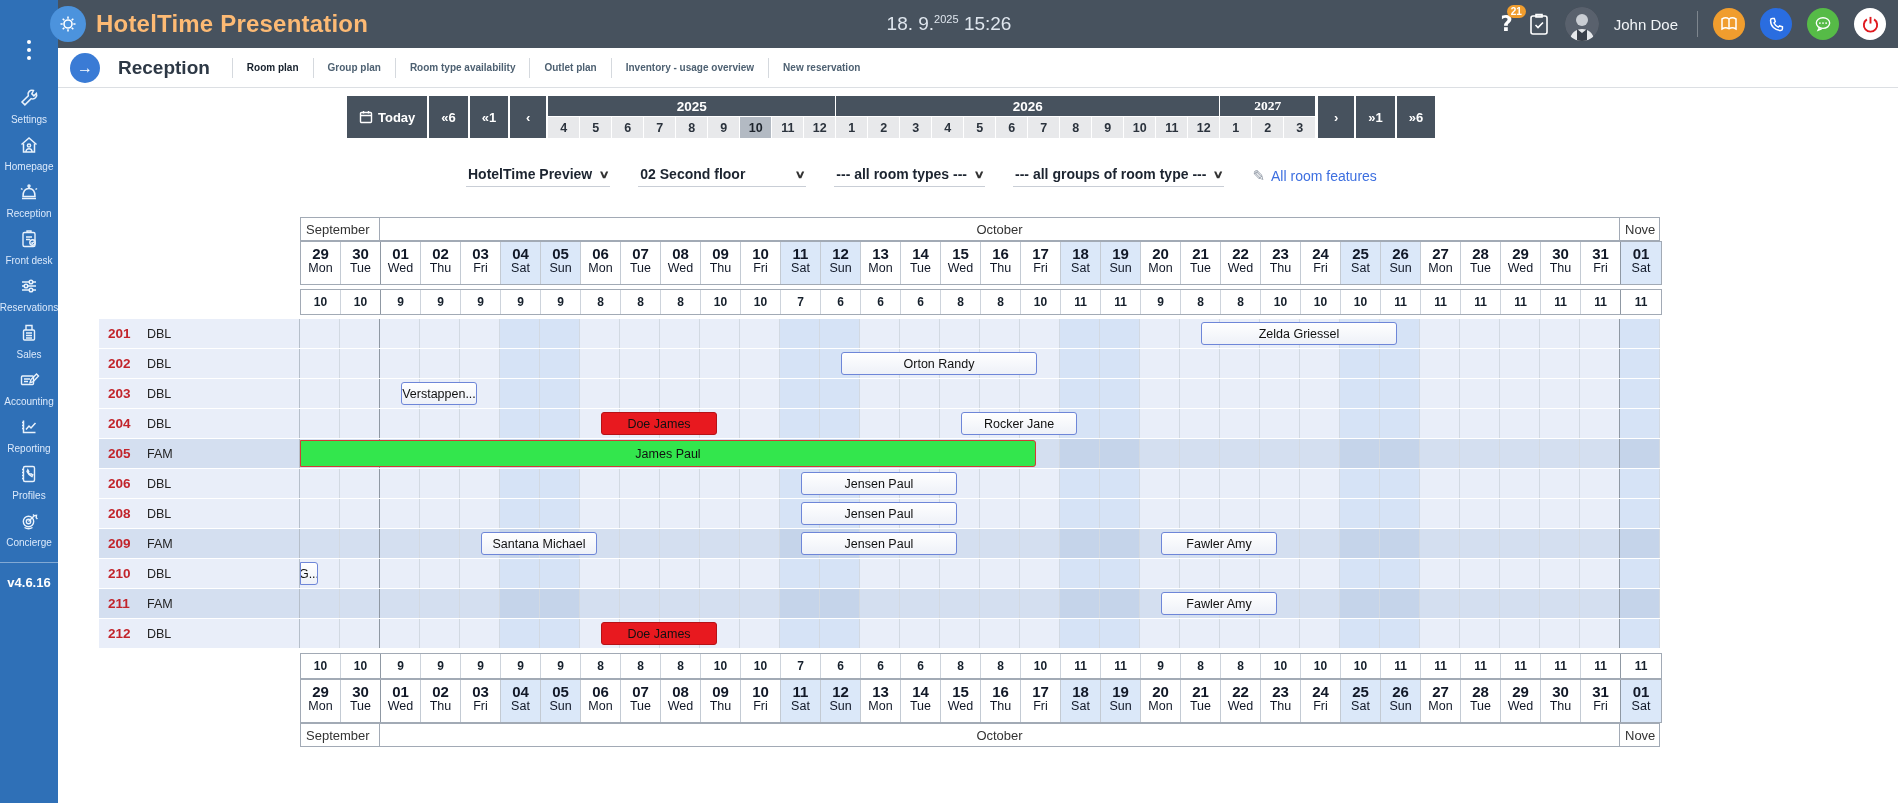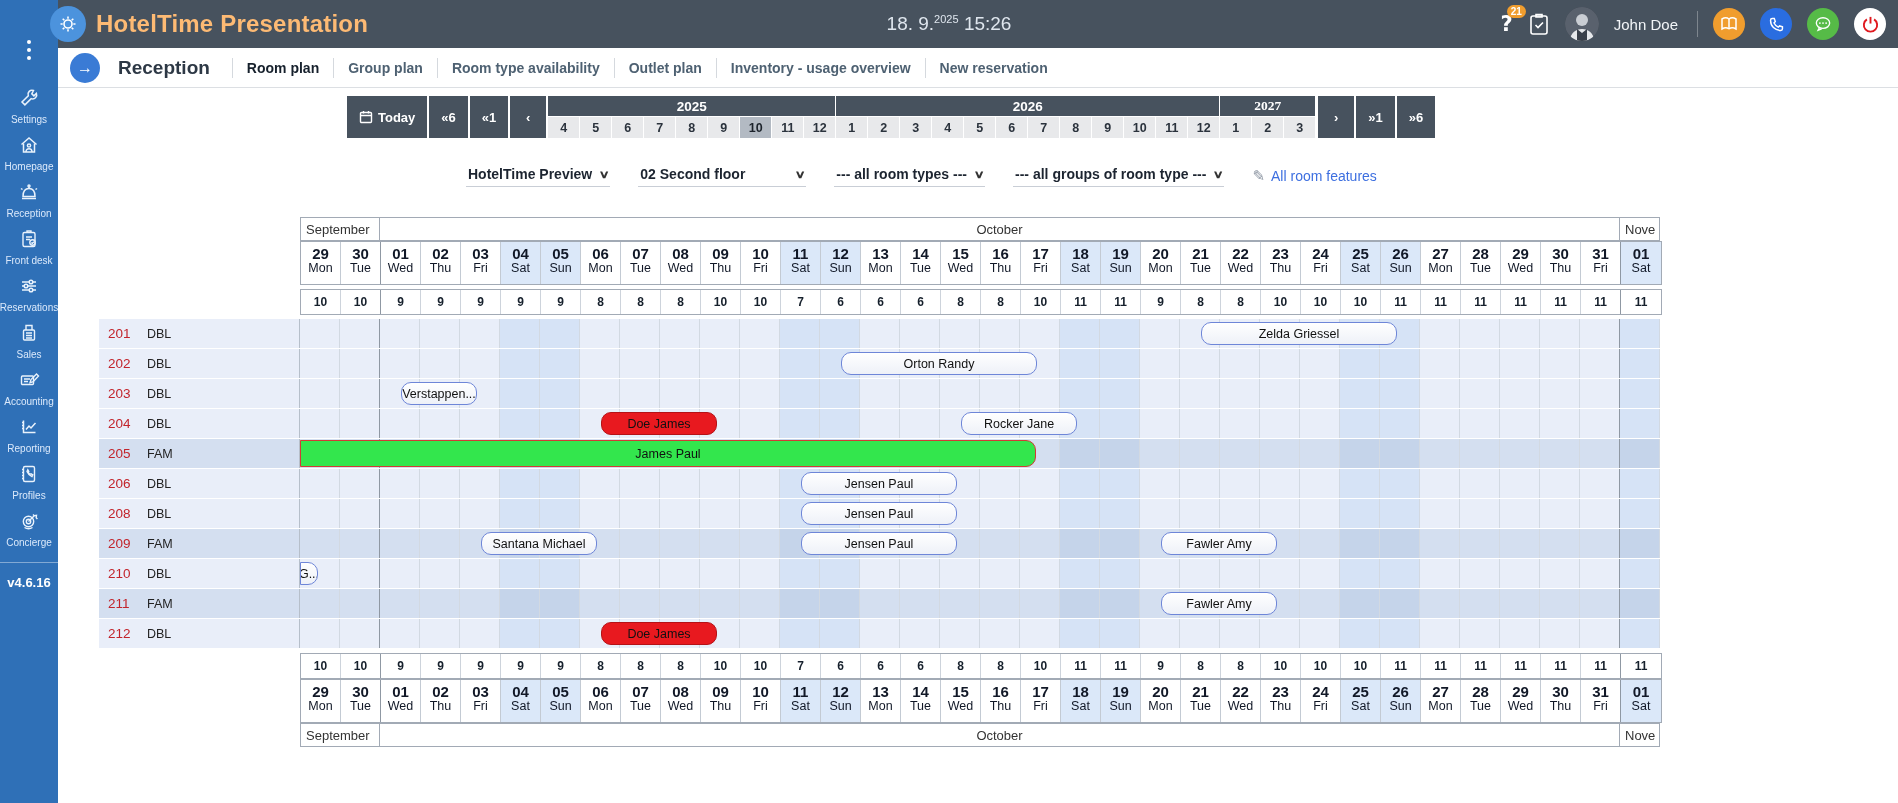--- a/index.html
+++ b/index.html
@@ -39,21 +39,21 @@
   .side-version { margin-top:10px; width:100%; border-top:1px solid rgba(255,255,255,.4); padding-top:12px;
     text-align:center; color:#fff; font-weight:700; font-size:13px; }
 
   
   .subnav { position:absolute; left:58px; right:0; top:48px; height:40px; background:#fff;
     border-bottom:1px solid #dcdfe3; display:flex; align-items:center; z-index:3; }
   .go-circle { width:30px; height:30px; border-radius:50%; background:#3a7bd5; color:#fff; margin-left:12px;
     display:flex; align-items:center; justify-content:center; font-size:16px; cursor:pointer; }
   .section-title { margin-left:18px; font-size:19px; font-weight:700; color:#2d3845; }
   .tabs { display:flex; align-items:center; margin-left:22px; height:100%; }
-  .tab { font-size:14px; font-weight:600; color:#4e6172; padding:0 14px; cursor:pointer;
+  .tab { font-size:10px; font-weight:600; color:#4e6172; padding:0 14px; cursor:pointer;
     border-left:1px solid #d5d9de; height:20px; display:flex; align-items:center; }
   .tab.active { color:#16202c; font-weight:700; }
 
   
   .main { position:absolute; left:58px; top:88px; right:0; bottom:0; background:#fff; }
 
   
   .toolbar { display:flex; margin:8px 0 0 289px; align-items:flex-start; }
   .tbtn { background:#47525e; color:#fff; font-size:13px; font-weight:700; height:42px;
     display:flex; align-items:center; justify-content:center; padding:0 12px; margin-right:2px;
@@ -94,28 +94,28 @@
   .dcell .dnum { font-size:15px; font-weight:700; margin-top:3px; }
   .dcell .dname { font-size:12.5px; margin-top:-1px; }
   .acell { width:40px; flex:0 0 40px; height:24px; border-right:1px solid #cdd3db; background:#fff;
     text-align:center; font-size:12px; font-weight:700; line-height:24px; color:#16202c; }
   .acell:last-child { border-right:none; }
   .mb { border-right-color:#8f98a3 !important; }
   .rooms { }
   .room-row { display:flex; height:30px; position:relative; border-bottom:1px solid #fff; }
   .rlabel { width:201px; flex:0 0 201px; display:flex; align-items:center;
     border-right:1px solid #b6bfca; }
-  .rlabel .rnum { width:48px; padding-left:9px; color:#c2242b; font-weight:400; font-size:13.5px; }
+  .rlabel .rnum { width:48px; padding-left:9px; color:#c2242b; font-weight:700; font-size:13.5px; }
   .rlabel .rtype { font-size:12.5px; color:#222; }
   .rcell { width:40px; flex:0 0 40px; border-right:1px solid #d2d9e2; cursor:pointer; }
   .row-dbl .rlabel, .row-dbl .rcell { background:#e9eef9; }
   .row-dbl .rcell.wk { background:#d6e3f6; }
   .row-fam .rlabel, .row-fam .rcell { background:#d4dff0; }
   .row-fam .rcell.wk { background:#c5d4ea; }
-  .res { position:absolute; top:3px; height:23px; border-radius:10px; display:flex; align-items:center;
+  .res { position:absolute; top:3px; height:23px; border-radius:3px; display:flex; align-items:center;
     justify-content:center; font-size:12.5px; color:#111; overflow:hidden; white-space:nowrap;
     cursor:pointer; z-index:2; }
   .res-default { background:linear-gradient(180deg,#ffffff,#eef1f8); border:1px solid #6e86d8; }
   .res-red { background:#e8191f; border:1px solid #b51217; }
   .res-green { background:#33e64d; border:1px solid #d23a35; top:1px; height:27px; }
   .flat-left { border-top-left-radius:0; border-bottom-left-radius:0; }
 </style>
 </head>
 <body>
 

